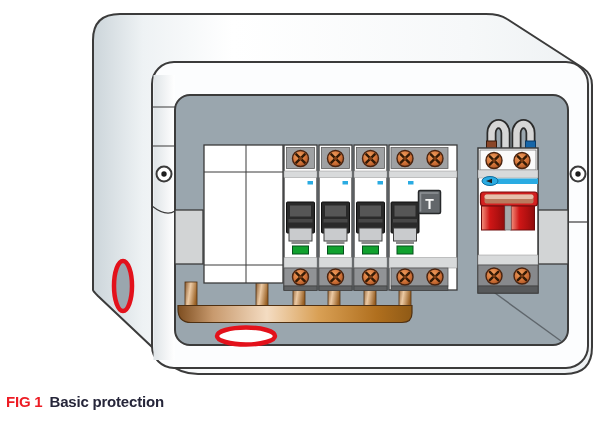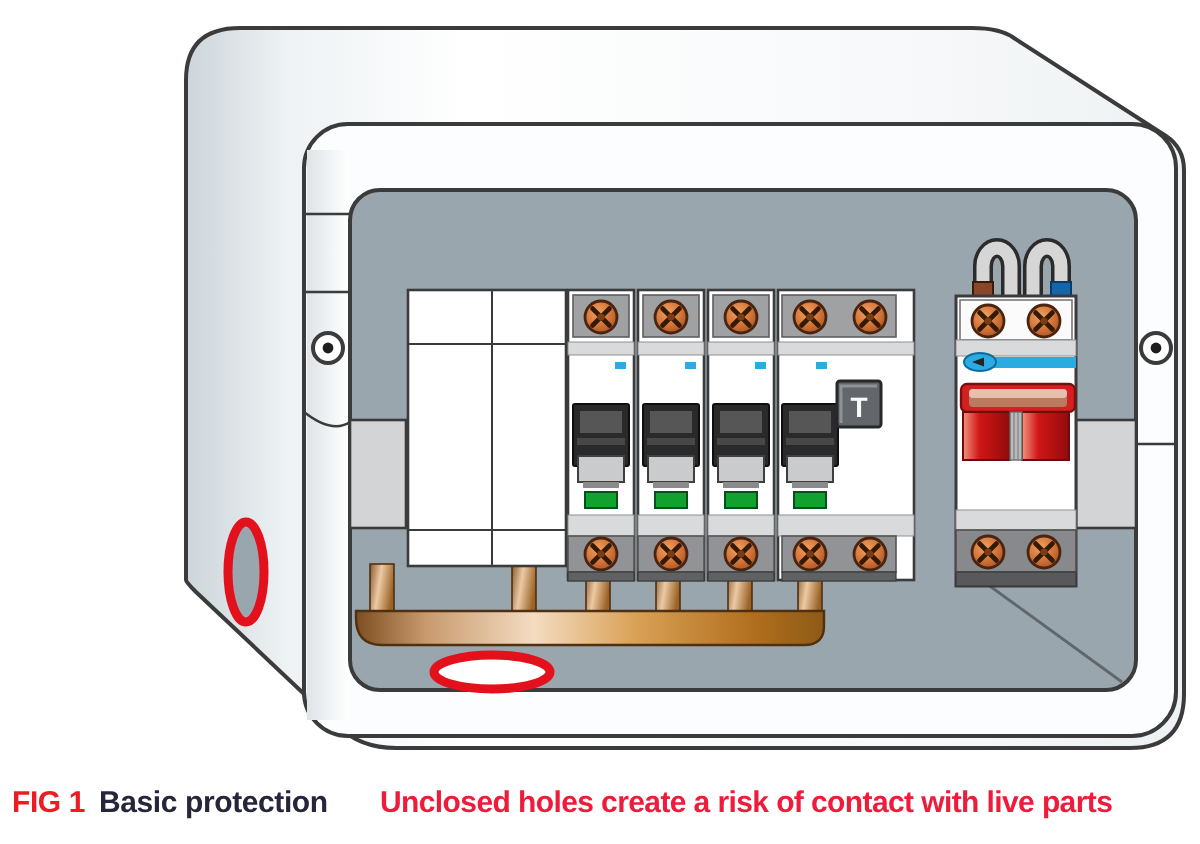--- a/index.html
+++ b/index.html
@@ -199,16 +199,15 @@
   </g>
 
   <ellipse class="ring" cx="123" cy="286" rx="9" ry="25" fill="#9aa6ae"></ellipse>
   <ellipse class="ring" cx="246" cy="336" rx="29" ry="8.5" fill="#ffffff"></ellipse>
 </svg>
 
 <div class="caption-row">
   <div class="fig-caption">
     <span class="fig-label">FIG 1</span><span class="fig-title">Basic protection</span>
   </div>
-  <div class="warning">Unclosed holes create a risk of contact with live parts</div>
 </div>
 
 </div>
 
 </body></html>

